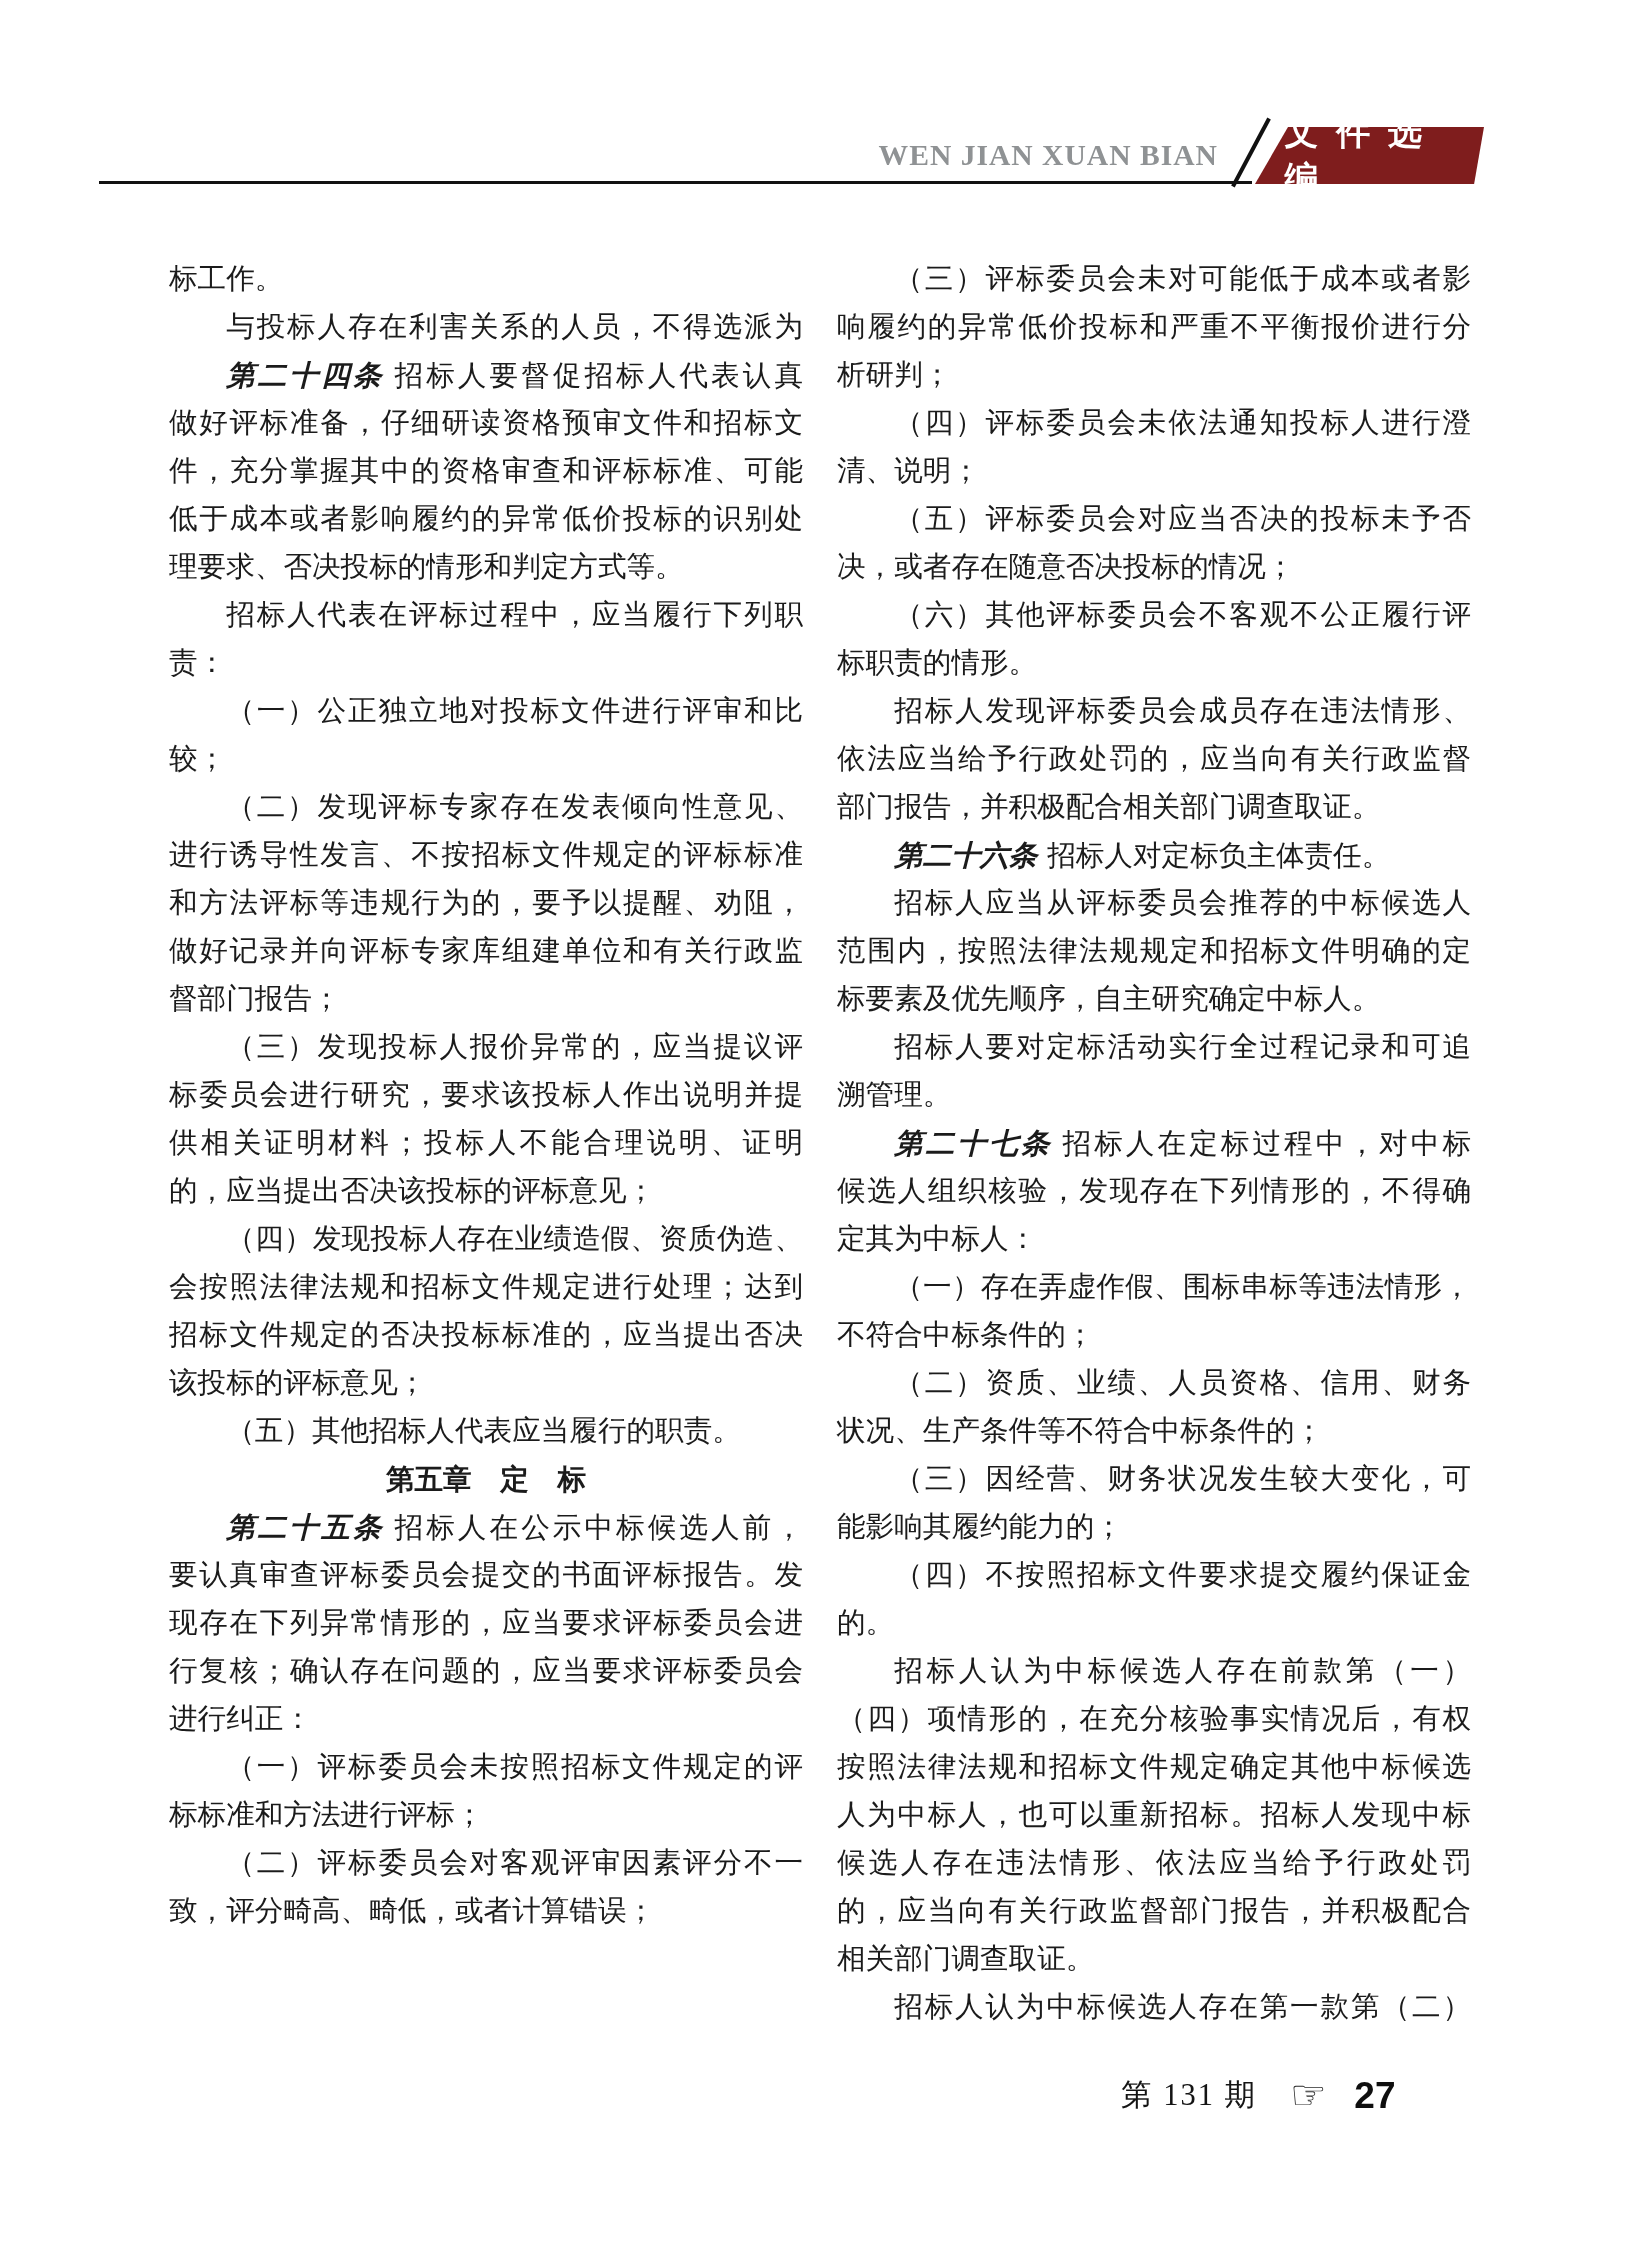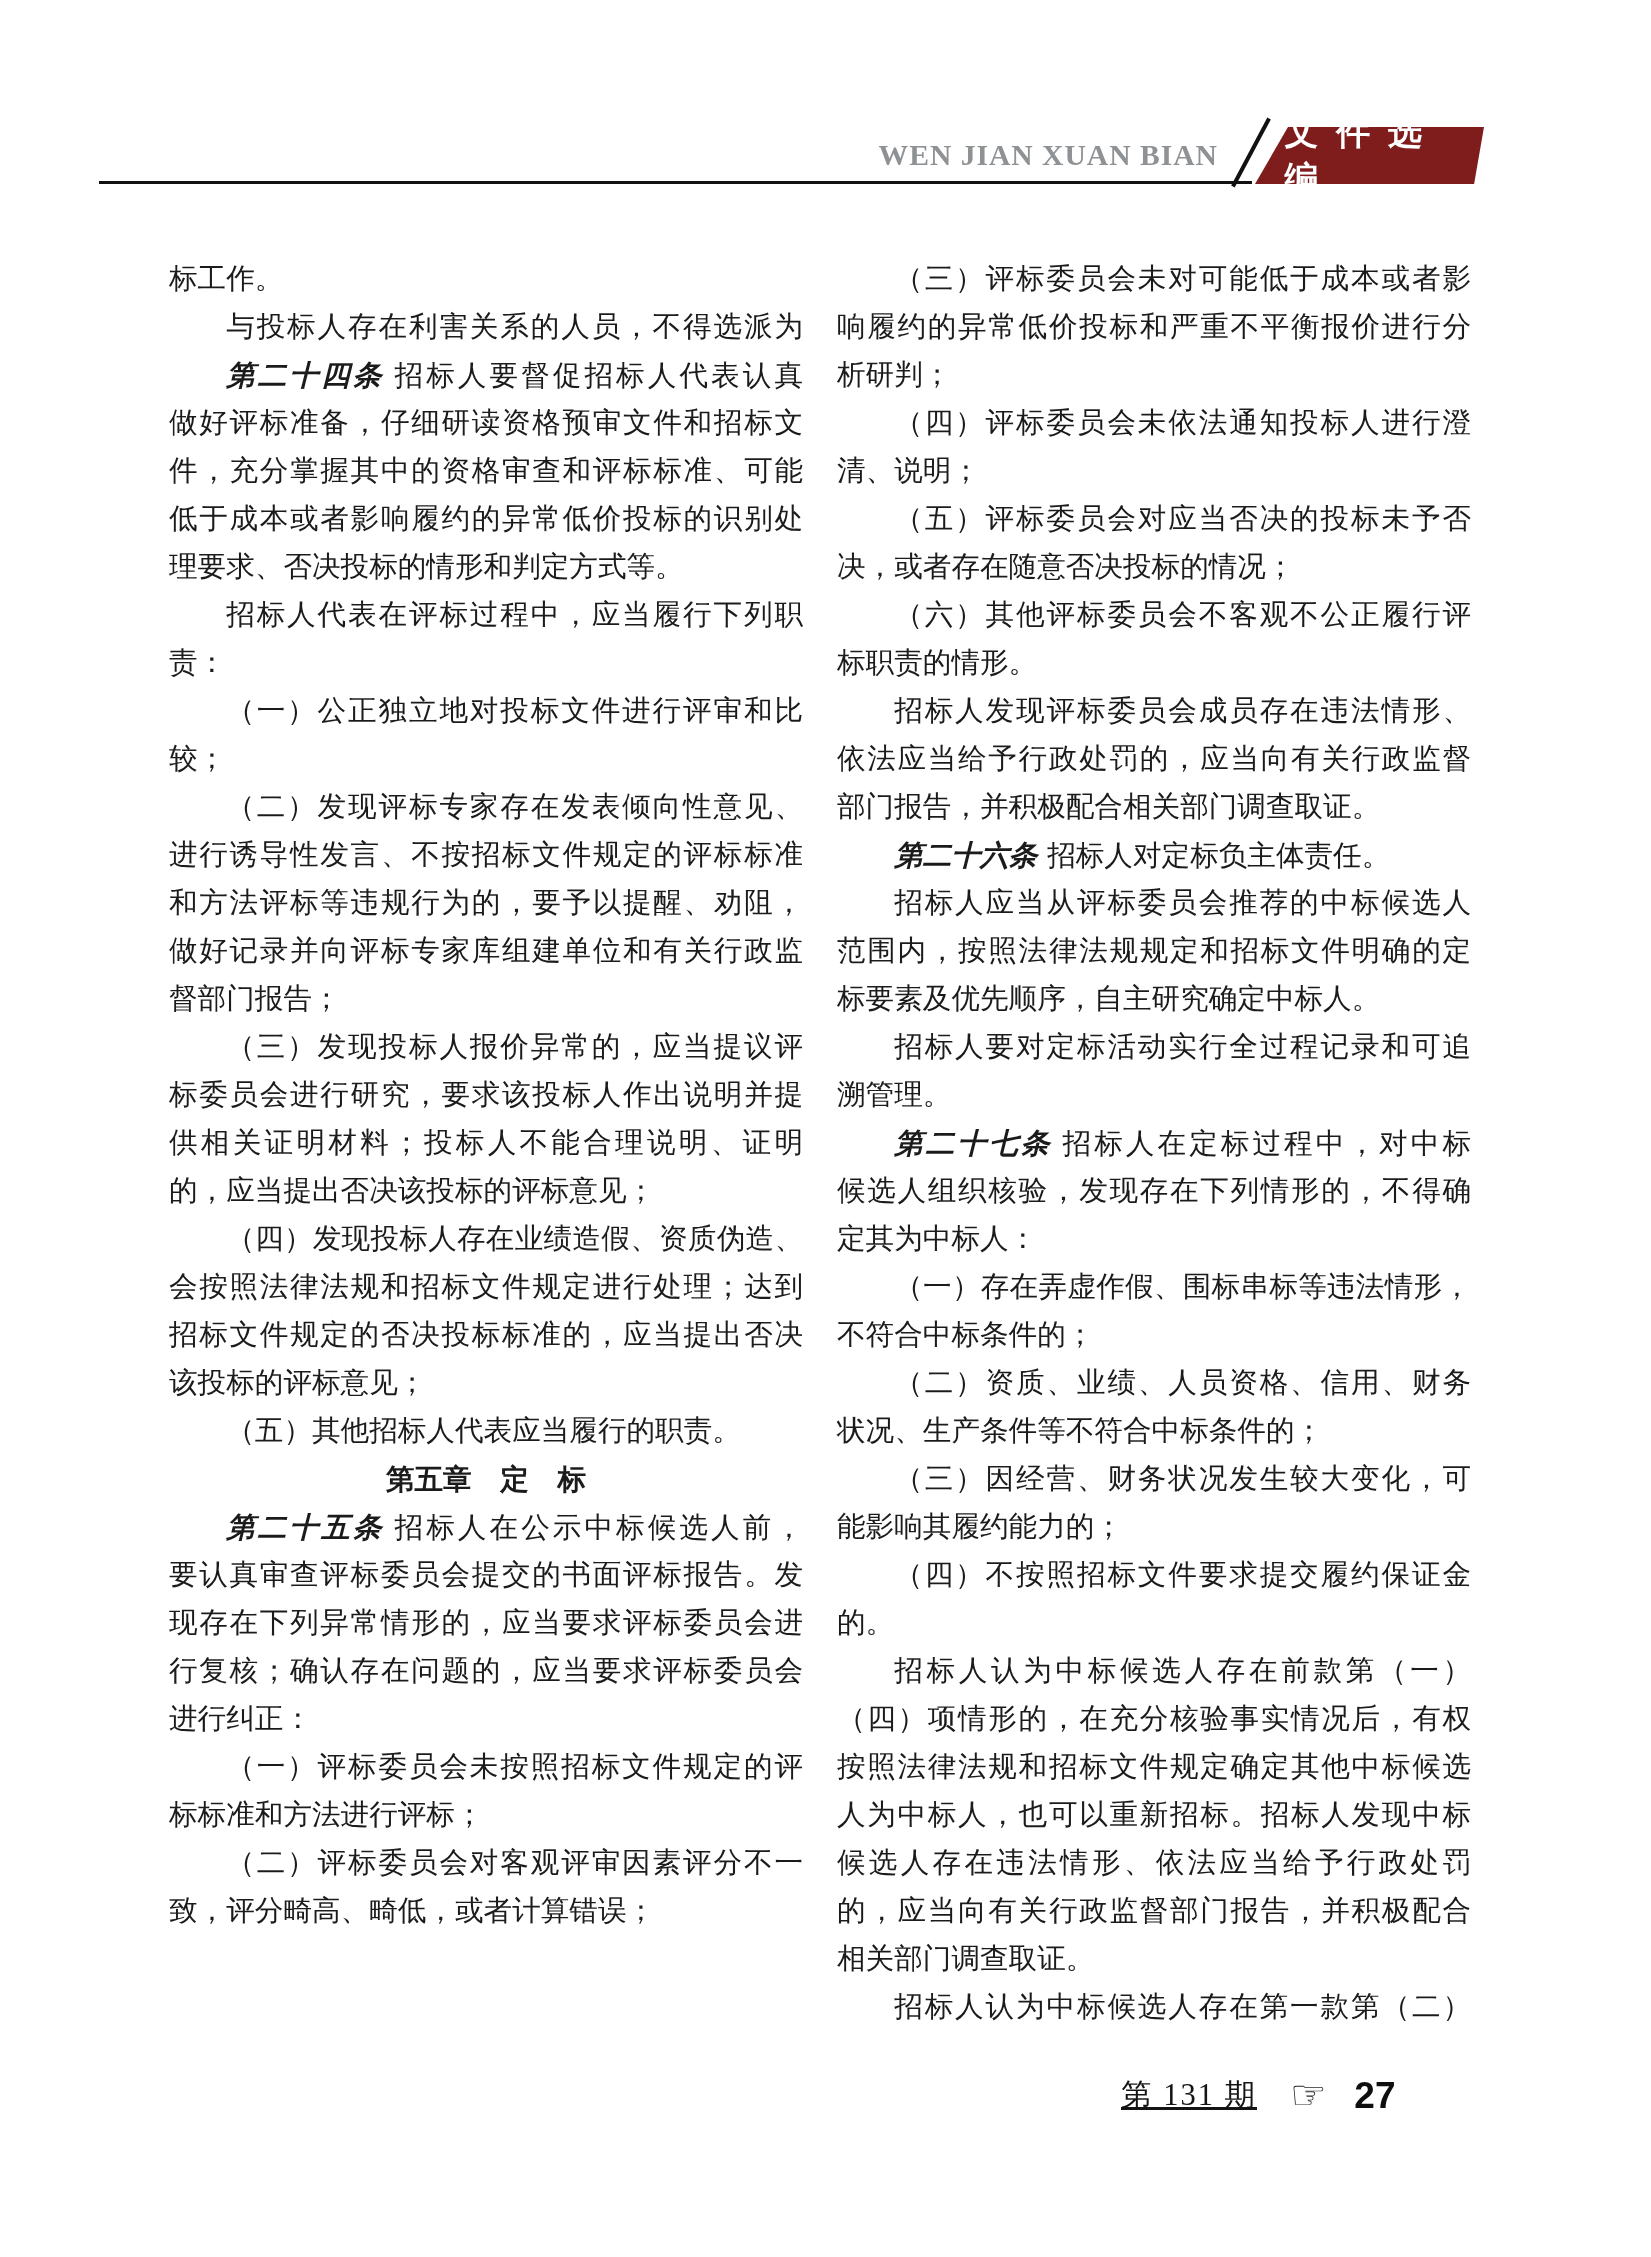--- a/index.html
+++ b/index.html
@@ -28,21 +28,21 @@
           text-align:justify; text-align-last:justify; }
   .line.ind { text-indent:2em; }
   .line.end { text-align-last:left; }
   .line.ctr { text-align:center; text-align-last:center; font-weight:700;
               font-family:"Liberation Sans","DejaVu Sans",sans-serif; }
   .art  { font-weight:700; font-family:"Liberation Sans","DejaVu Sans",sans-serif; margin-right:0.35em;font-style:italic; }
 
   
   .footer { position:absolute; left:1121px; top:2065px; height:61px;
             display:flex; align-items:center; }
-  .f-issue { font-size:30.5px; letter-spacing:2px; color:#141414;text-decoration:underline; }
+  .f-issue { font-size:30.5px; letter-spacing:2px; color:#141414; }
   .f-hand  { font-size:41px; color:#2a2a2a; margin:0 27.6px 0 33px; line-height:1; }
   .f-page  { font-family:"Liberation Sans","DejaVu Sans",sans-serif; font-weight:700;
              font-size:37px; color:#0e0e0e; }
 </style>
 </head>
 <body>
 
 <div class="page">
   <div class="hdr-rule"></div>
   <div class="hdr-pinyin">WEN JIAN XUAN BIAN</div>

